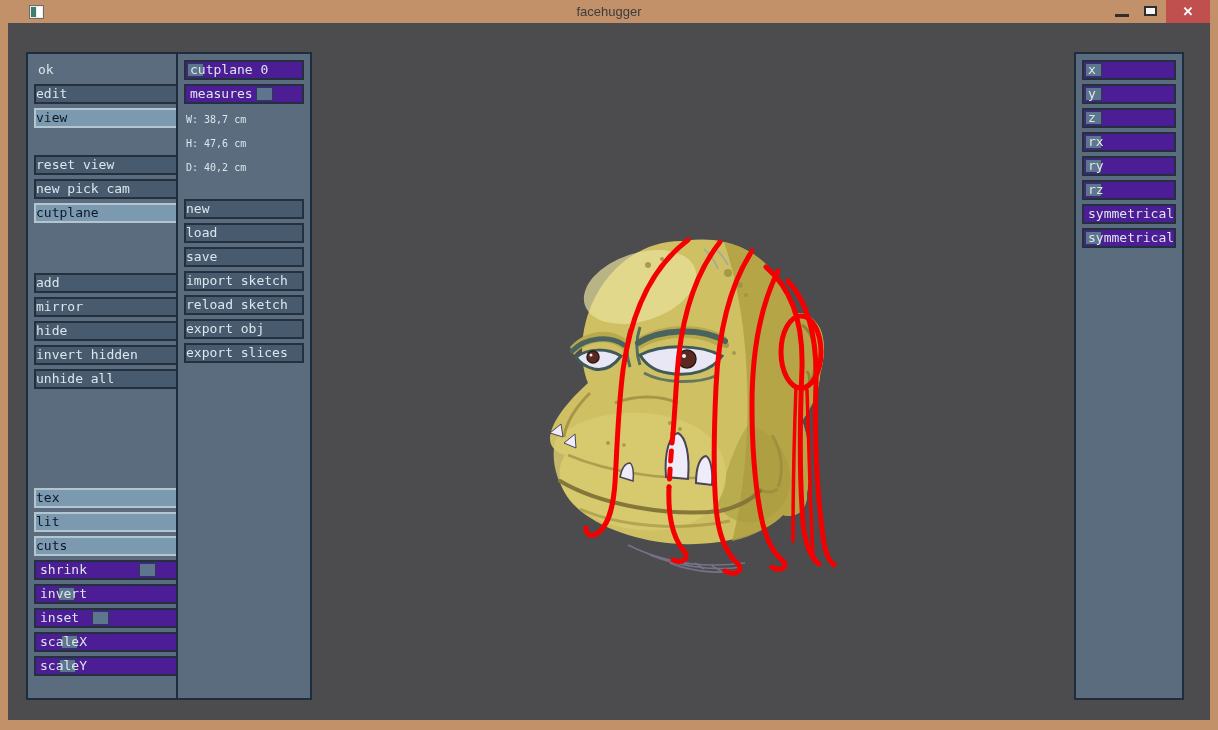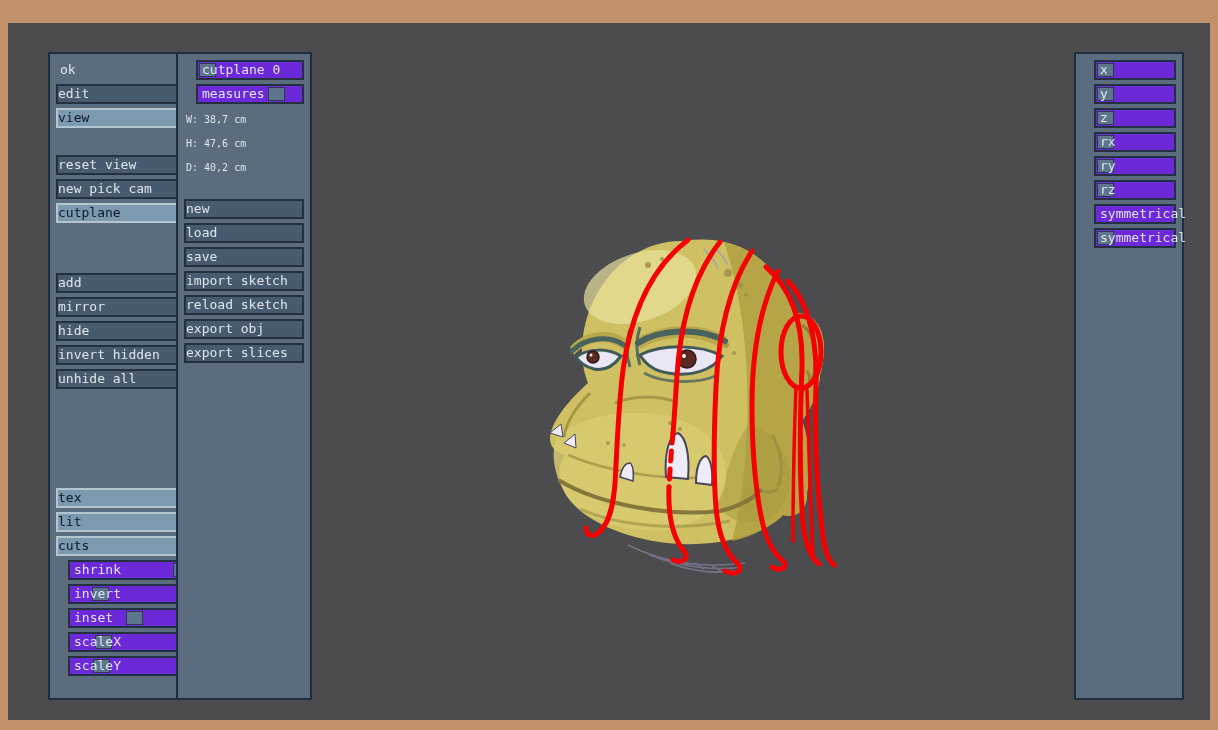--- a/index.html
+++ b/index.html
@@ -34,50 +34,57 @@
     color:#fff;text-align:center;line-height:23px;font-size:13px;font-weight:bold;cursor:pointer;
     font-family:"Liberation Sans",sans-serif;
   }
   
   .client{position:absolute;left:8px;top:23px;right:8px;bottom:10px;background:#4c4c4e;}
   
   .panel{
     position:absolute;top:52px;height:648px;background:#5a6c7e;
     border:2px solid #1e2d3c;box-sizing:border-box;padding:6px;
   }
-  .panel.pl{left:48px;width:164px;}
+  .panel.pl{left:26px;width:164px;}
   .panel.pm{left:176px;width:136px;}
   .panel.pr{left:1074px;width:110px;}
   .row{
     position:relative;height:20px;margin-bottom:4px;box-sizing:border-box;
     font-size:13px;line-height:16px;color:#dde6ec;
   }
   .lblrow{padding:2px 0 0 4px;}
   .btn{
     background:#475a6e;border:2px solid #22303f;text-align:left;cursor:pointer;
   }
   .btn.active{background:#7b99af;border-color:#b3c6cf;color:#0f172a;}
   .slider{
-    background:#6d28d9;border:2px solid #22303f;cursor:pointer;margin-left:12px;
+    background:#4c1d95;border:2px solid #22303f;cursor:pointer;
   }
   .slider .slbl{position:relative;z-index:1;padding-left:4px;display:inline-block;}
   .slider .handle{
     position:absolute;z-index:0;top:1px;width:17px;height:14px;
     background:#5e7590;border:1px solid #2c3c4e;box-sizing:border-box;
   }
   .mlabel{height:16px;margin:8px 0 0 2px;font-size:10px;color:#dde6ec;line-height:16px;}
   .sp23{height:23px;} .sp46{height:46px;} .sp95{height:95px;} .spM{height:23px;}
   
   .model{position:absolute;left:520px;top:225px;width:340px;height:370px;}
 </style>
 </head>
 <body>
 
 <div class="window">
 
+  <div class="titlebar">
+    <span class="appicon"></span>
+    <div class="apptitle">facehugger</div>
+    <div class="min-btn"><span></span></div>
+    <div class="max-btn"><span></span></div>
+    <div class="close-btn"><span>✕</span></div>
+  </div>
 
   <div class="client"></div>
 
   <svg class="model" viewBox="0 0 340 370">
 
     <path d="M165,16 C120,14 80,46 66,96 C60,118 61,141 68,158 C48,176 30,198 30,214 C30,223 38,228 45,230 C36,243 38,263 53,279 C74,301 116,317 161,319 C206,321 246,308 263,290 C277,294 288,284 287,268 C291,245 290,216 282,196 C293,180 299,166 300,150 C305,132 306,112 298,100 C290,88 280,86 274,90 C268,56 240,24 204,17 C191,14 178,14 165,16 Z" fill="#cfc163"></path>
 
     <path d="M204,17 C240,24 268,56 274,90 C280,86 290,88 298,100 C306,112 305,132 300,150 C299,166 293,180 282,196 C290,216 291,245 287,268 C288,284 277,294 263,290 C252,301 232,312 212,316 C232,240 236,110 204,17 Z" fill="#b0a042" opacity="0.85"></path>
     <path d="M228,200 C250,205 268,225 270,250 C272,272 260,290 240,296 C222,300 205,294 198,280 C205,250 214,220 228,200 Z" fill="#a89a3e" opacity="0.55"></path>
 

